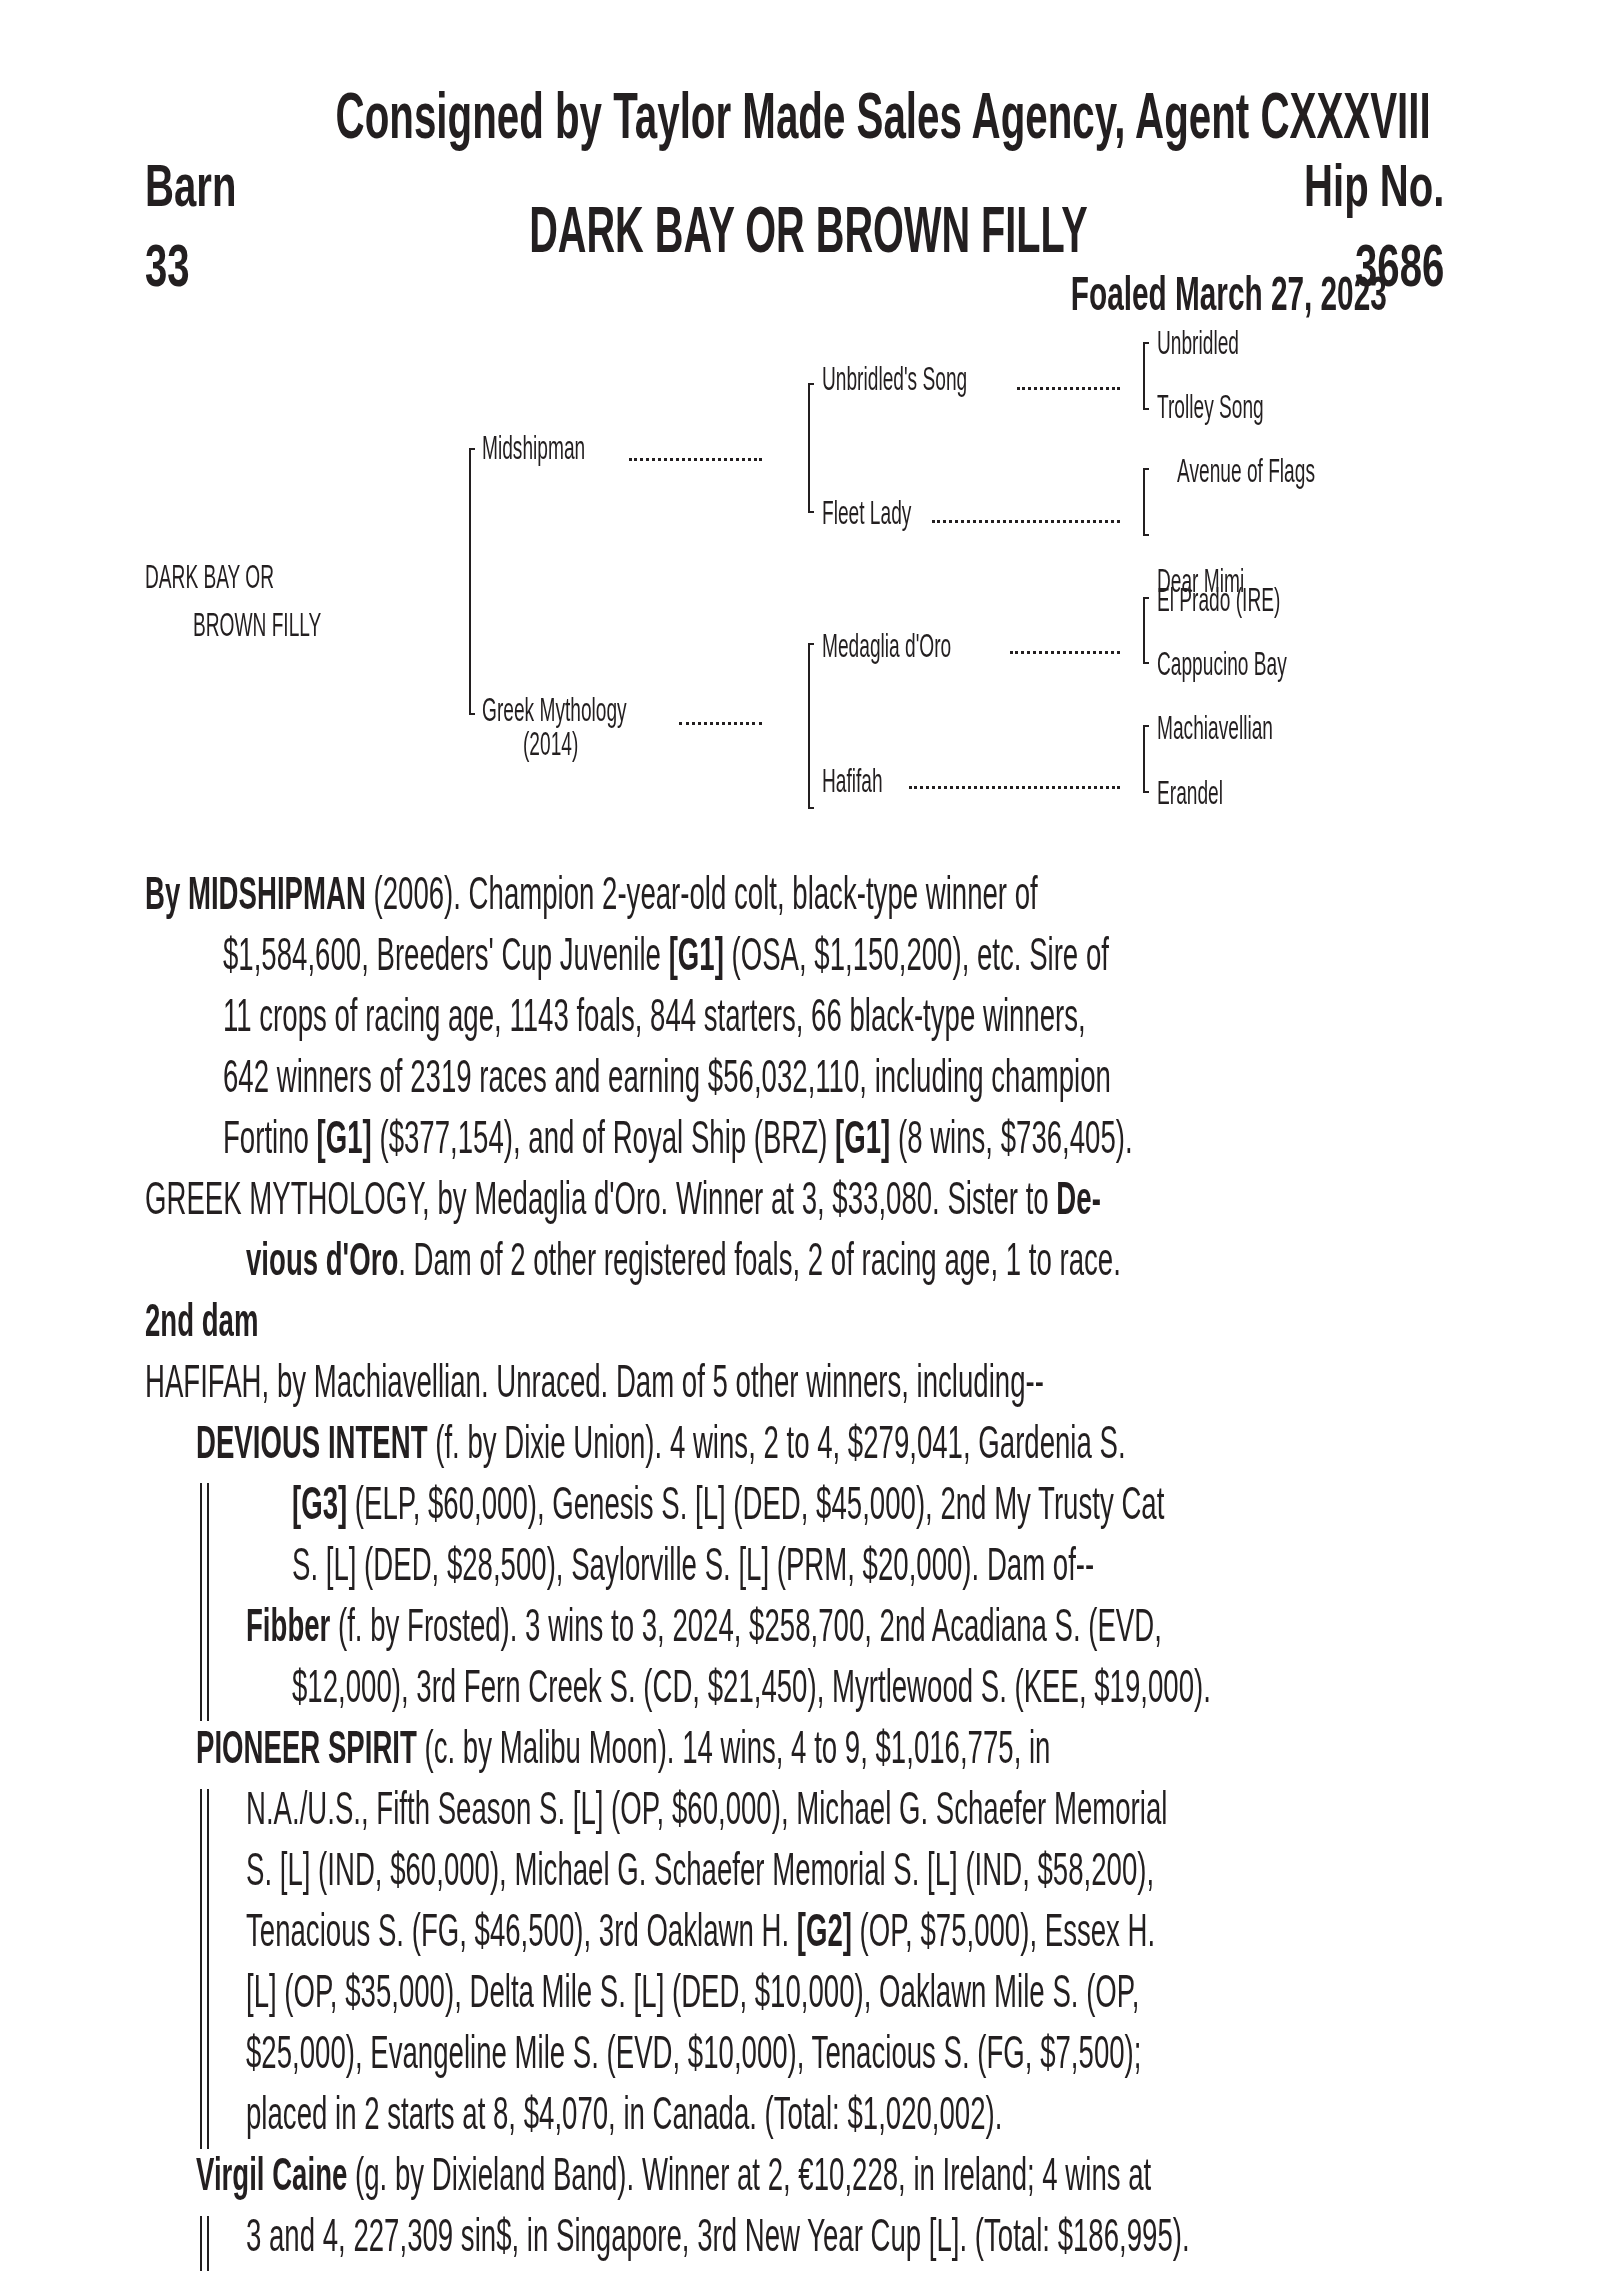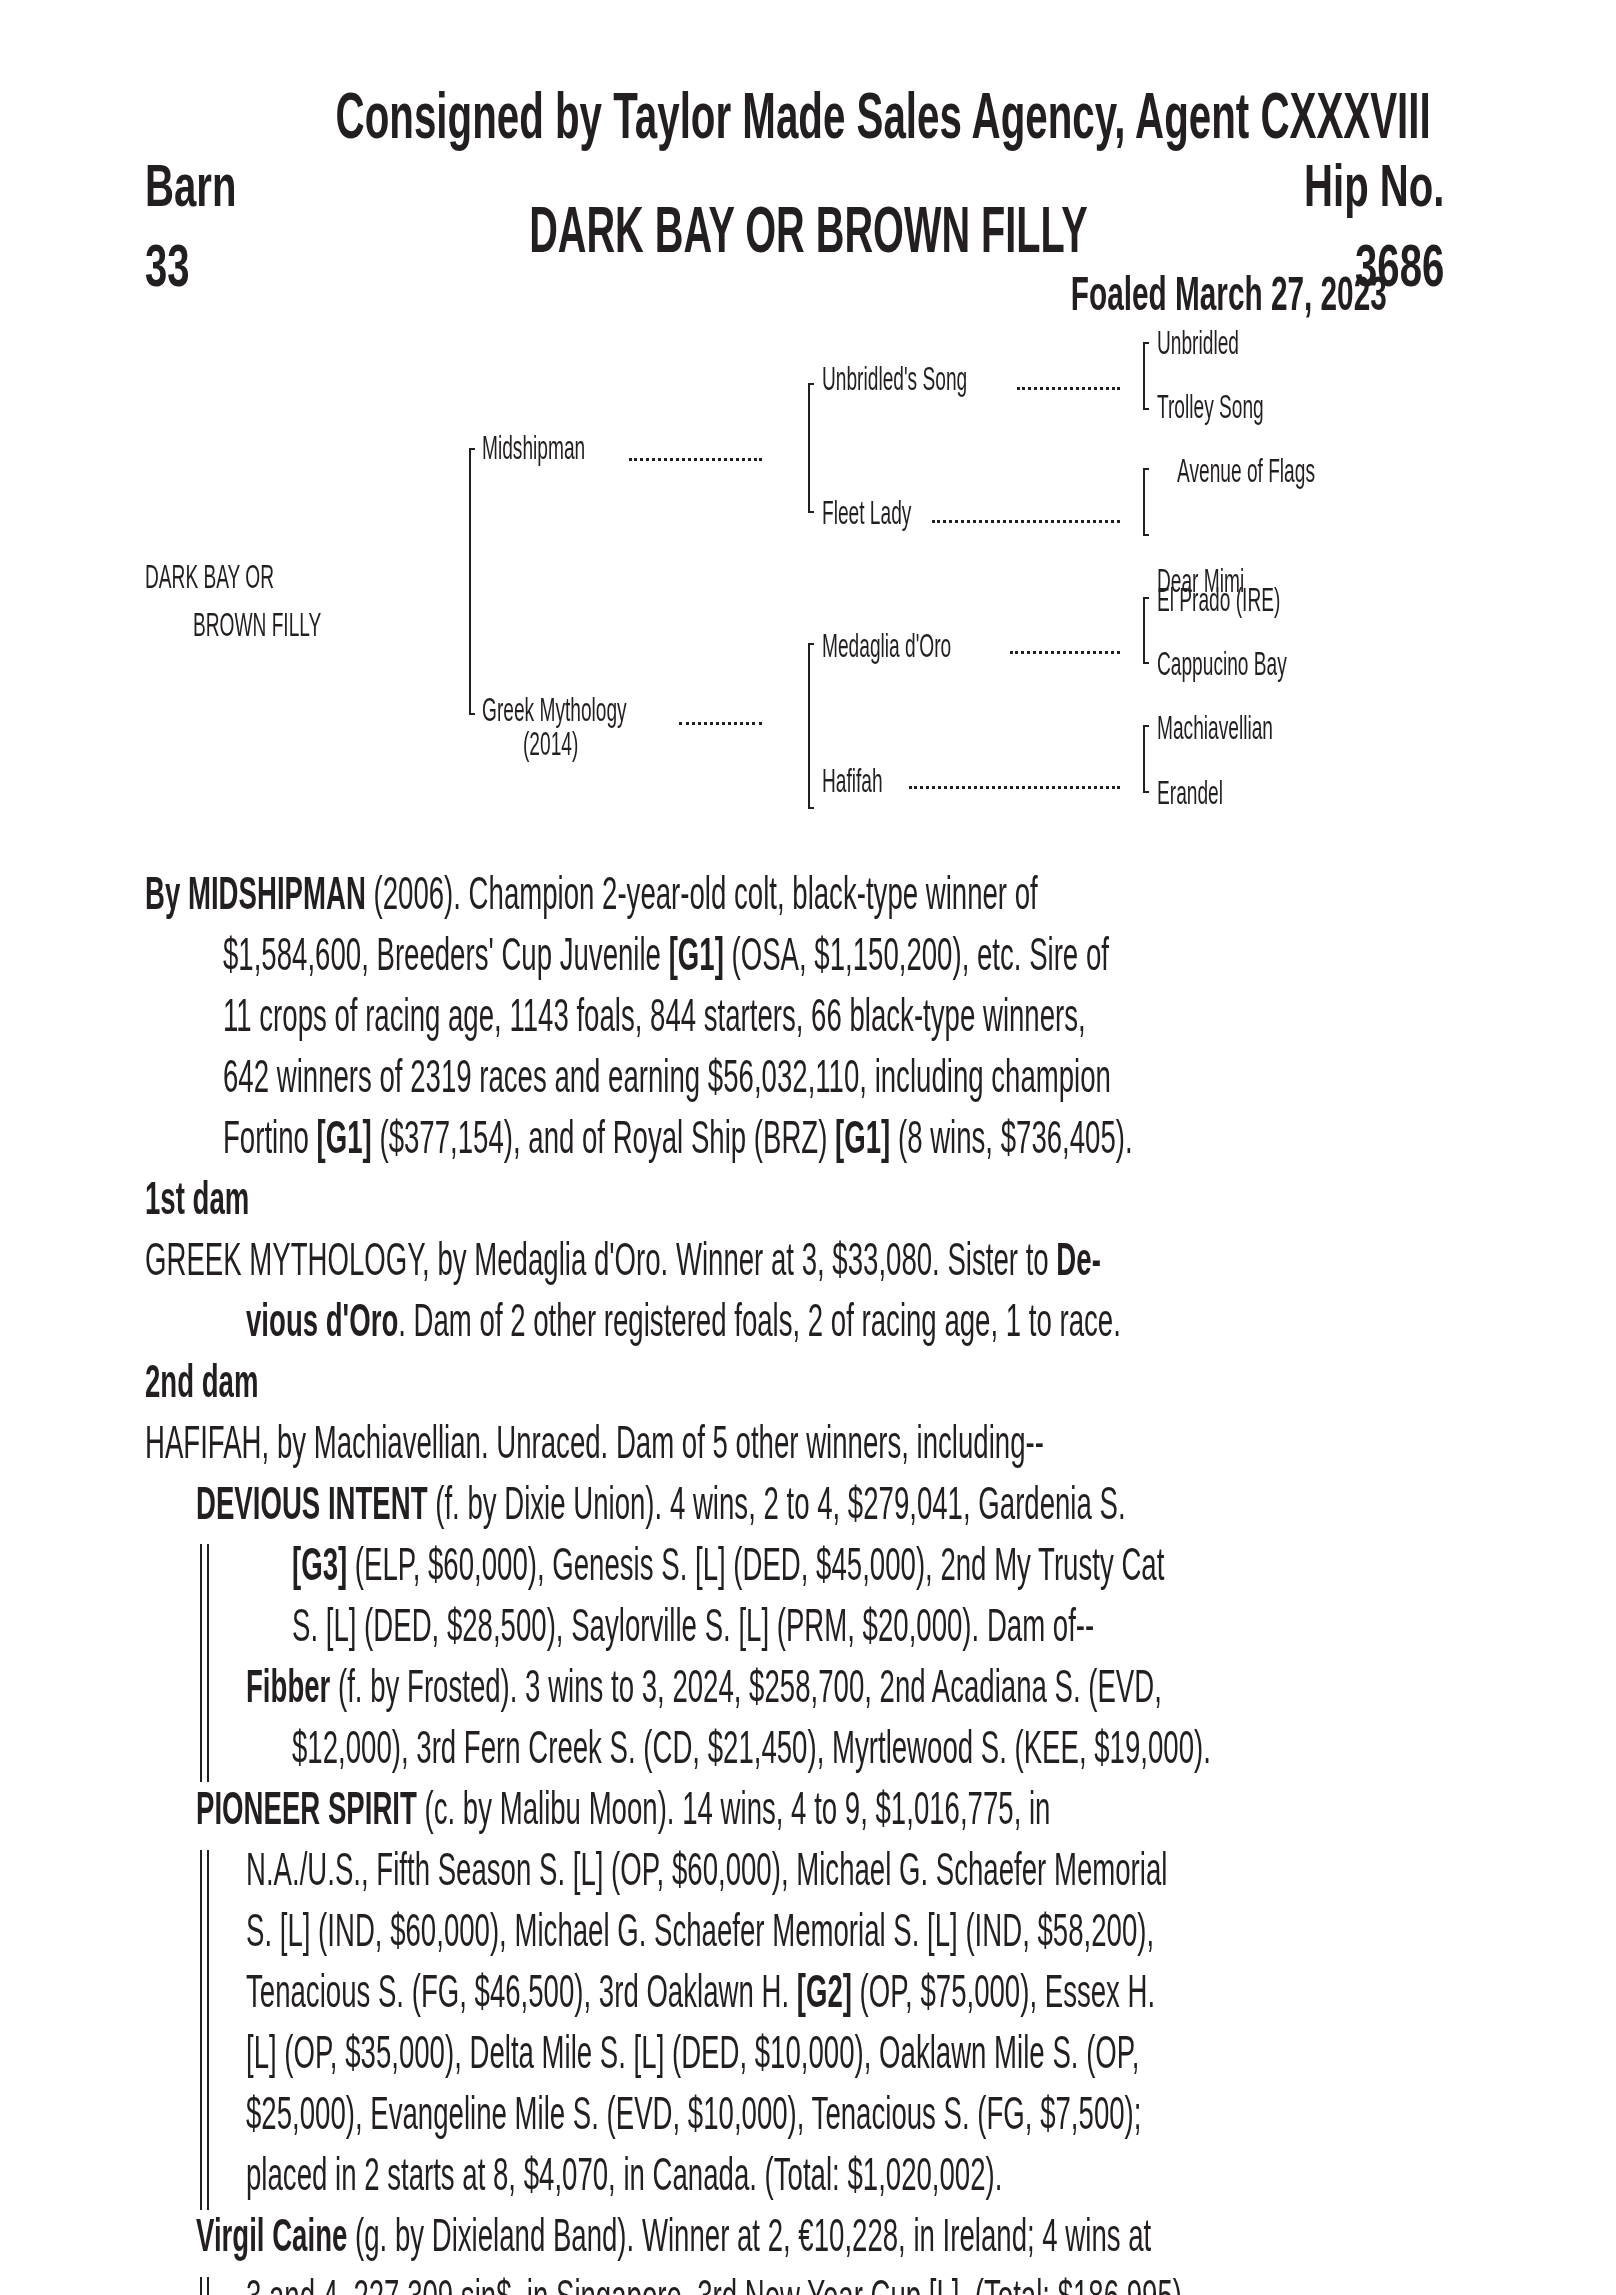--- a/index.html
+++ b/index.html
@@ -101,21 +101,20 @@
 </div>
 
 <div id="body">
   <div>
       <div class="line"><span class="cond" style="margin-left: 0px; transform: scaleX(0.6);"><span class="b">By MIDSHIPMAN</span><span> (2006). Champion 2-year-old colt, black-type winner of</span></span></div>
       <div class="line"><span class="cond" style="margin-left: 78px; transform: scaleX(0.6);"><span>$1,584,600, Breeders' Cup Juvenile </span><span class="b">[G1]</span><span> (OSA, $1,150,200), etc. Sire of</span></span></div>
       <div class="line"><span class="cond" style="margin-left: 78px; transform: scaleX(0.6);"><span>11 crops of racing age, 1143 foals, 844 starters, 66 black-type winners,</span></span></div>
       <div class="line"><span class="cond" style="margin-left: 78px; transform: scaleX(0.6);"><span>642 winners of 2319 races and earning $56,032,110, including champion</span></span></div>
       <div class="line"><span class="cond" style="margin-left: 78px; transform: scaleX(0.6);"><span>Fortino </span><span class="b">[G1]</span><span> ($377,154), and of Royal Ship (BRZ) </span><span class="b">[G1]</span><span> (8 wins, $736,405).</span></span></div>
     </div>
-  <div class="line hd"><span class="cond" style="transform: scaleX(0.6); margin-left: 0px;">1st dam</span></div>
   <div>
       <div class="line"><span class="cond" style="margin-left: 0px; transform: scaleX(0.6);"><span>GREEK MYTHOLOGY, by Medaglia d'Oro. Winner at 3, $33,080. Sister to </span><span class="b">De-</span></span></div>
       <div class="line"><span class="cond" style="margin-left: 101px; transform: scaleX(0.6);"><span class="b">vious d'Oro</span><span>. Dam of 2 other registered foals, 2 of racing age, 1 to race.</span></span></div>
     </div>
   <div class="line hd"><span class="cond" style="transform: scaleX(0.6); margin-left: 0px;">2nd dam</span></div>
   <div style="position: relative;">
       <div class="line"><span class="cond" style="margin-left: 0px; transform: scaleX(0.6);"><span>HAFIFAH, by Machiavellian. Unraced. Dam of 5 other winners, including--</span></span></div>
       <div class="line"><span class="cond" style="margin-left: 51px; transform: scaleX(0.6);"><span class="b">DEVIOUS INTENT</span><span> (f. by Dixie Union). 4 wins, 2 to 4, $279,041, Gardenia S.</span></span></div>
       <div class="line"><span class="cond" style="margin-left: 147px; transform: scaleX(0.6);"><span class="b">[G3]</span><span> (ELP, $60,000), Genesis S. [L] (DED, $45,000), 2nd My Trusty Cat</span></span></div>
       <div class="line"><span class="cond" style="margin-left: 147px; transform: scaleX(0.6);"><span>S. [L] (DED, $28,500), Saylorville S. [L] (PRM, $20,000). Dam of--</span></span></div>

